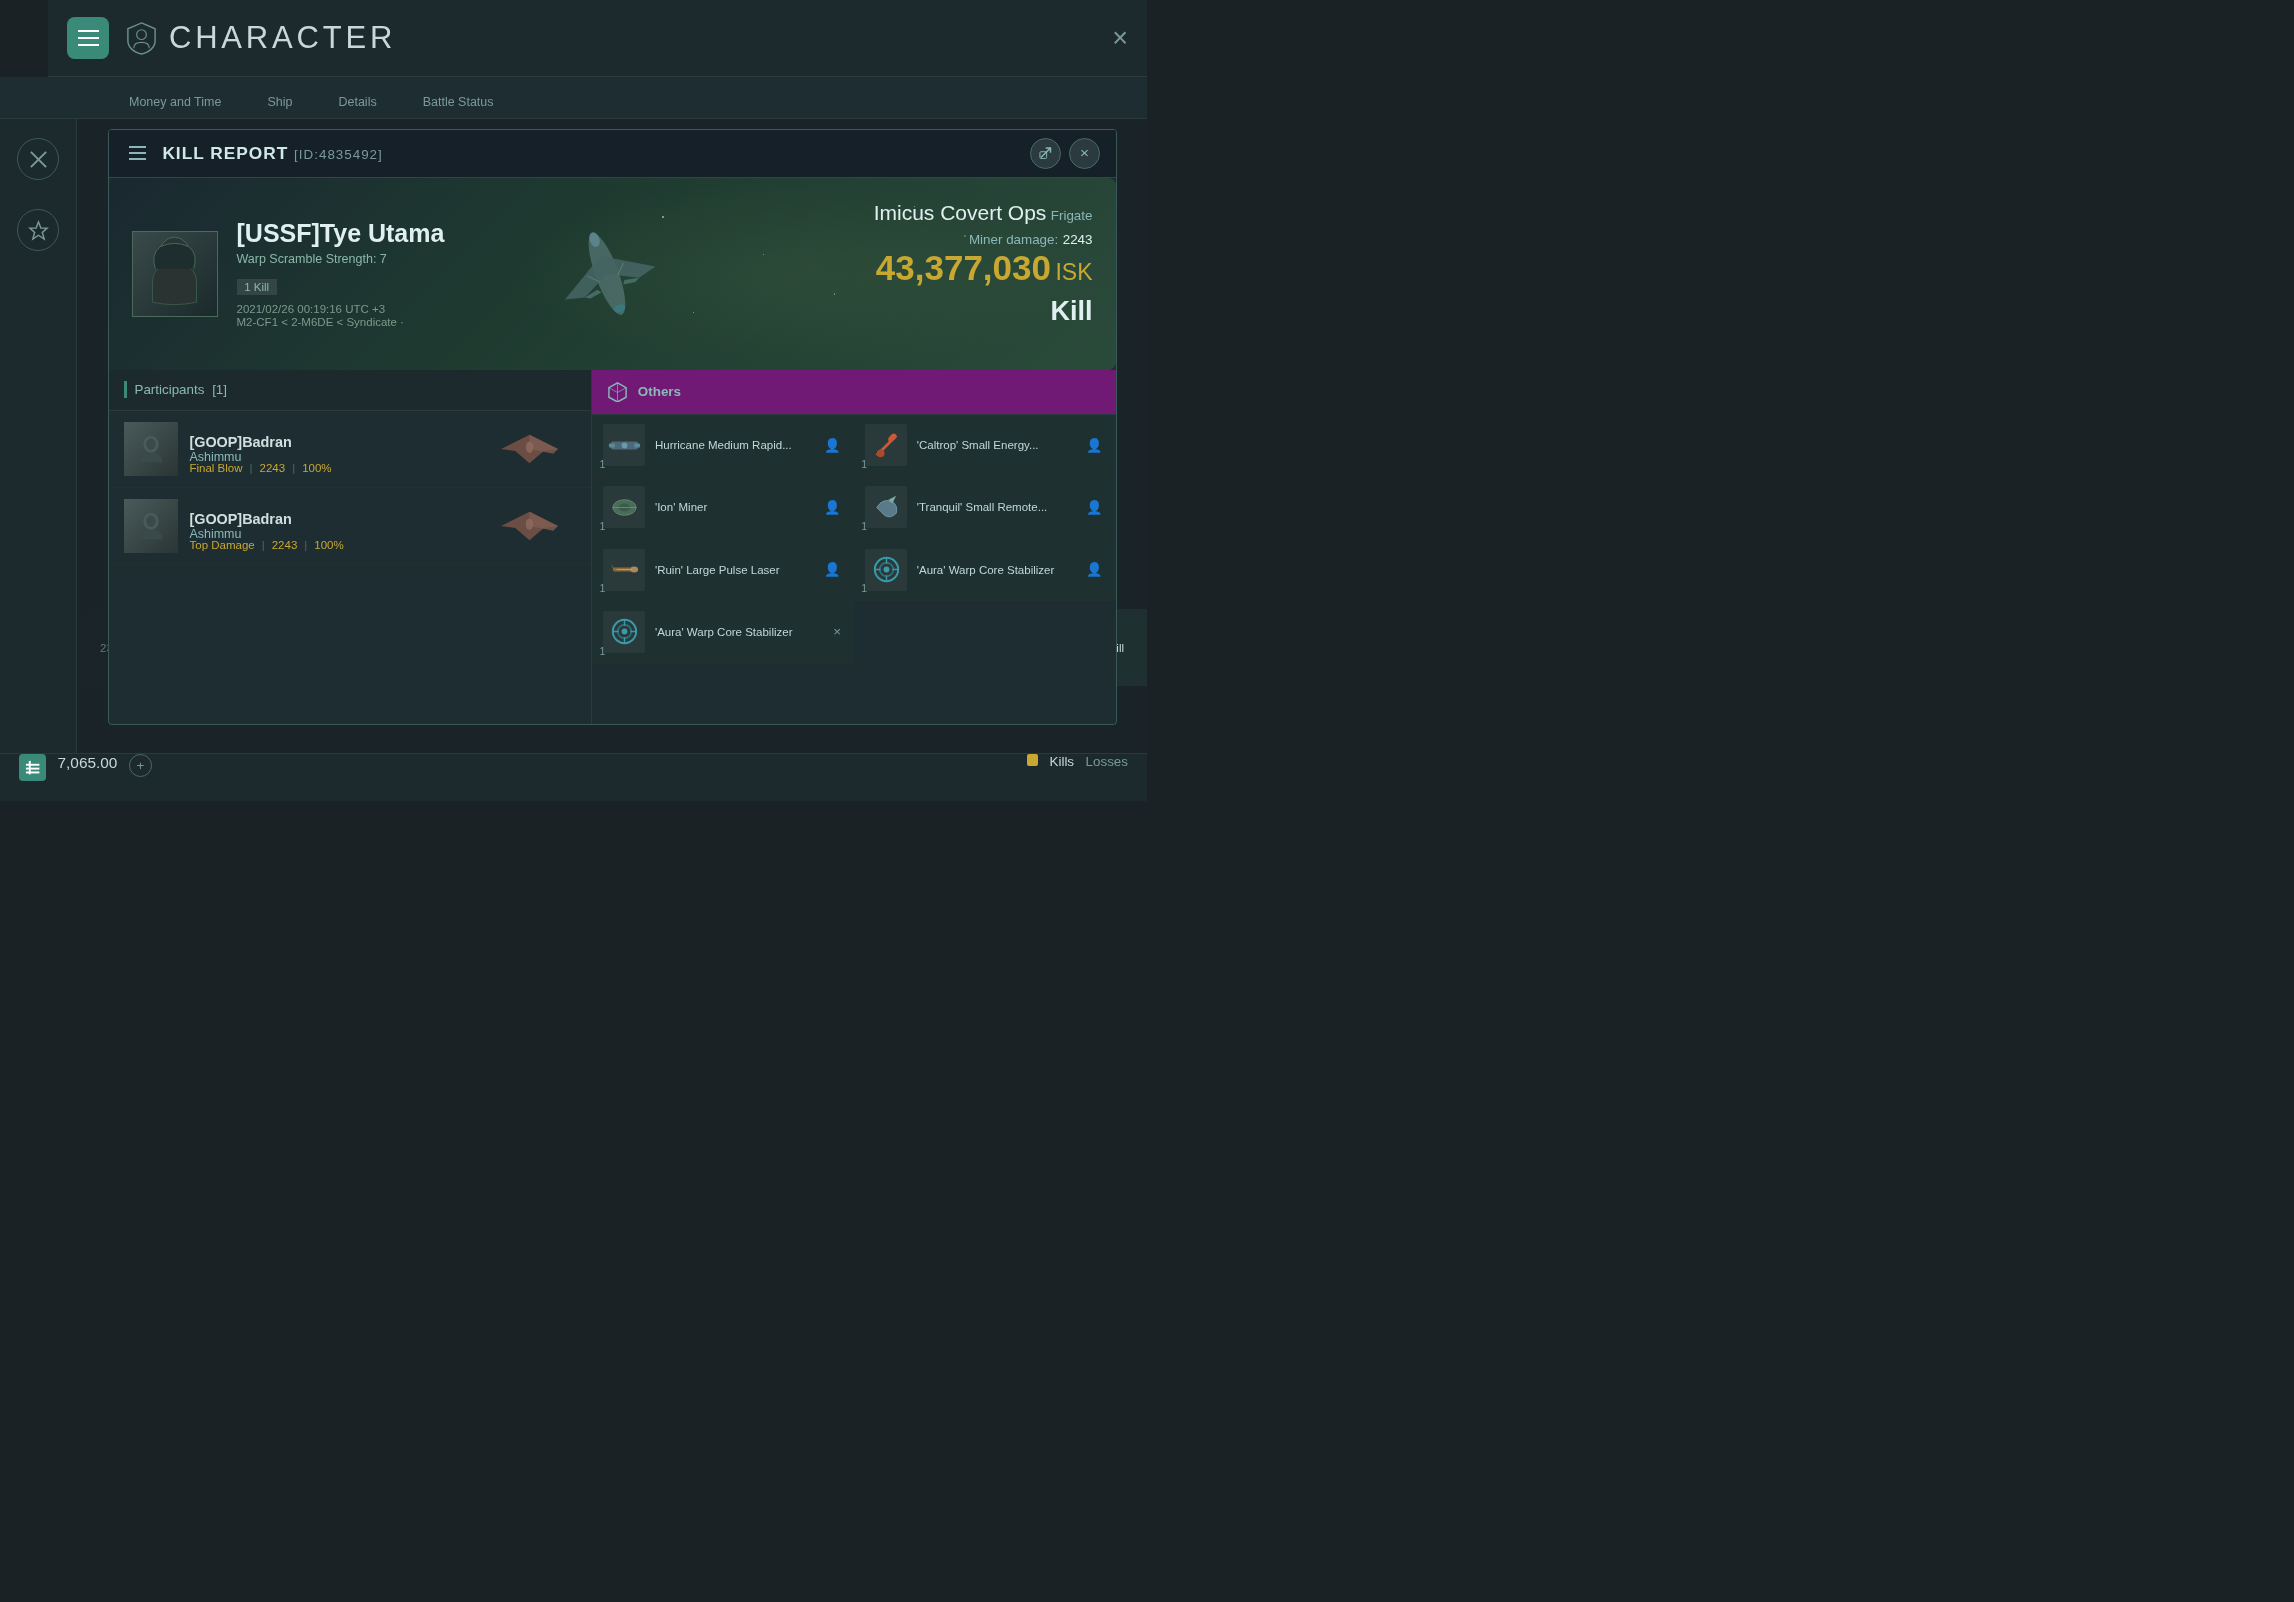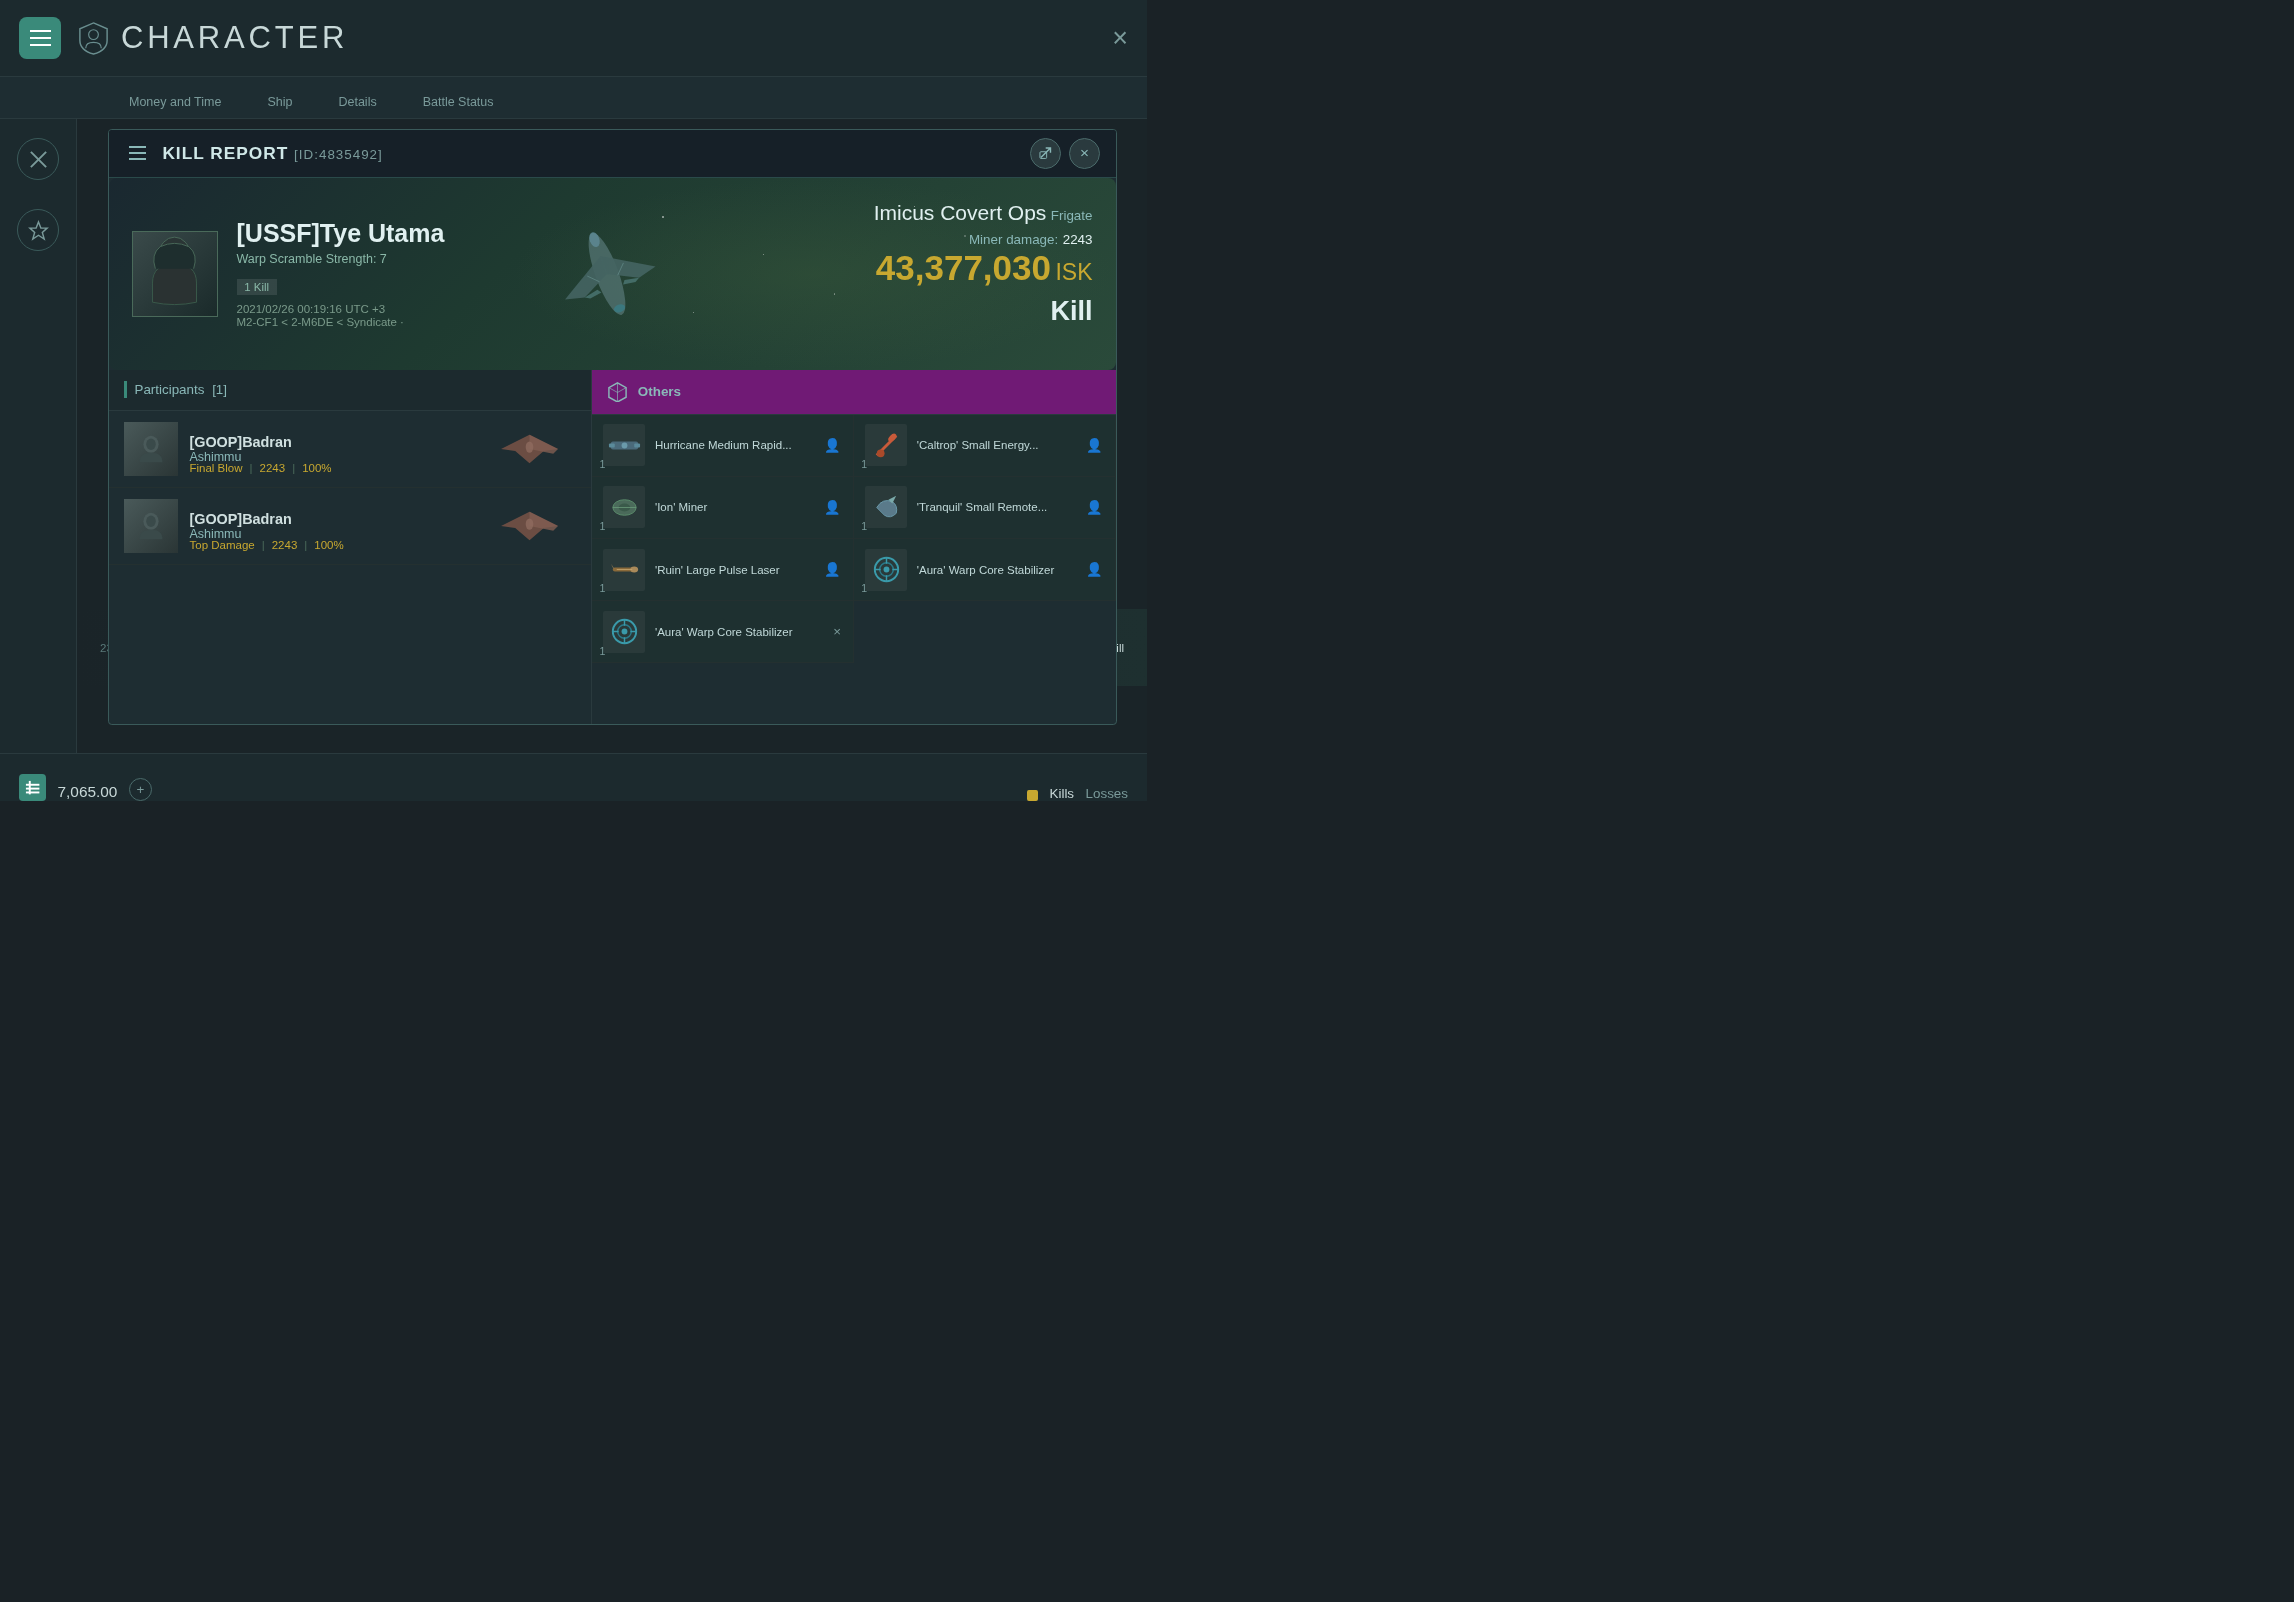--- a/index.html
+++ b/index.html
@@ -15,20 +15,21 @@
 
     
     .top-bar {
       background: #1c2a2e;
       height: 77px;
       display: flex;
       align-items: center;
       padding: 0 19px;
       border-bottom: 1px solid #2a3a3e;
       position: relative;
+      margin-left: 48px;
     }
     .menu-btn {
       background: #3a8a7a;
       border-radius: 7.7px;
       width: 42px;
       height: 42px;
       display: flex;
       flex-direction: column;
       align-items: center;
       justify-content: center;
@@ -475,21 +476,21 @@
     .others-person-icon {
       color: #7a9a9a;
       font-size: 13.4px;
     }
 
     
     .bottom-bar {
       height: 48px;
       background: #1c2a2e;
       display: flex;
-      align-items: flex-end;
+      align-items: flex-start;
       padding: 0 19px;
       border-top: 1px solid #2a3a3e;
       gap: 11.5px;
     }
     .bottom-currency-icon {
       width: 27px;
       height: 27px;
       background: #3a8a7a;
       border-radius: 3.8px;
       display: flex;

